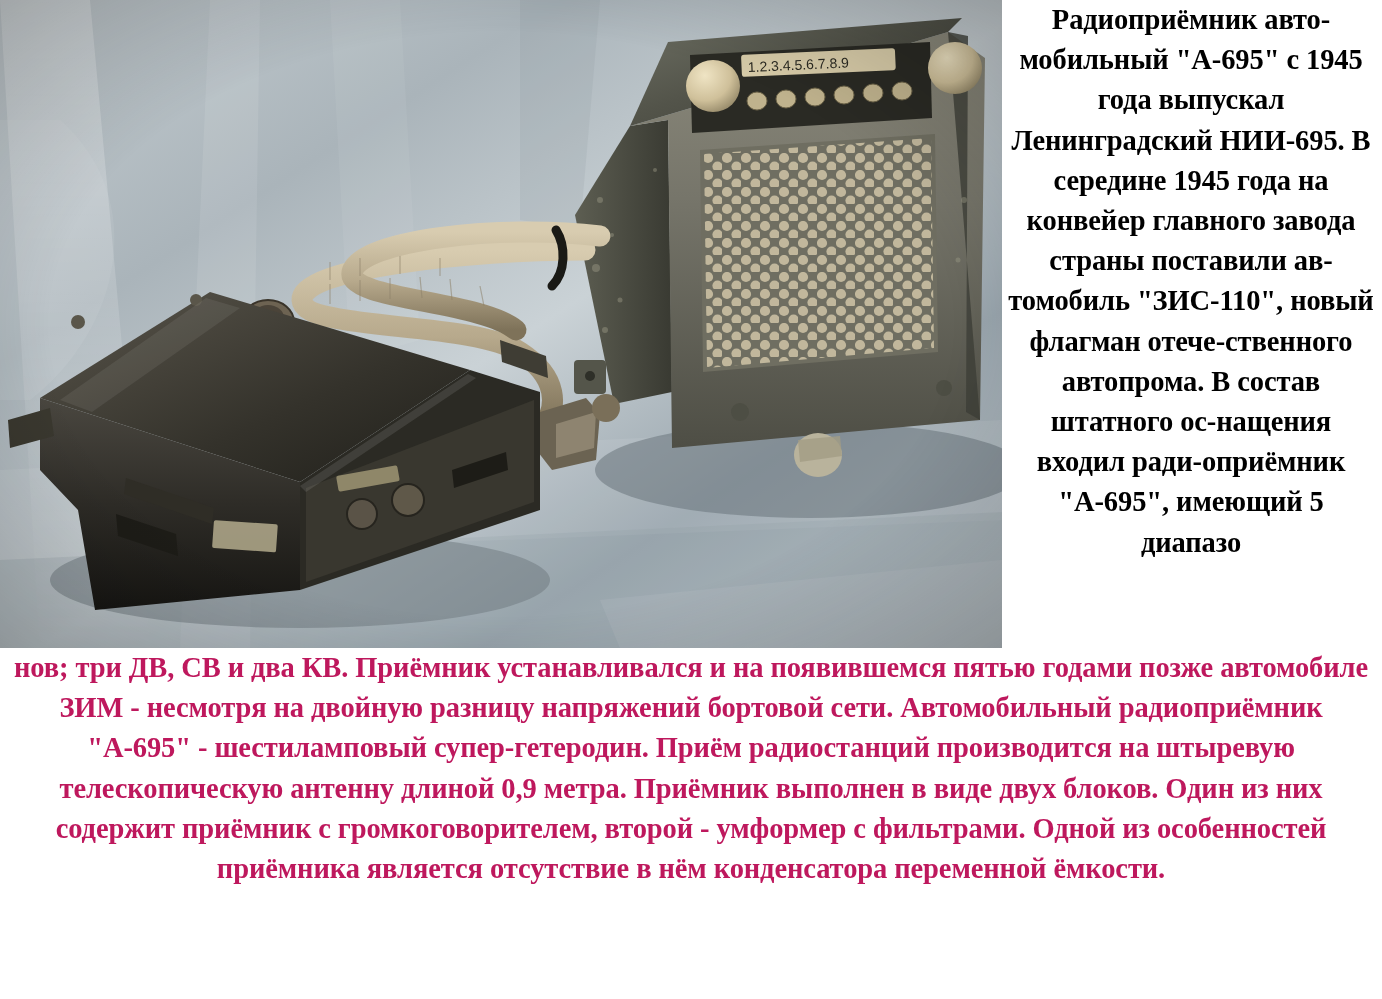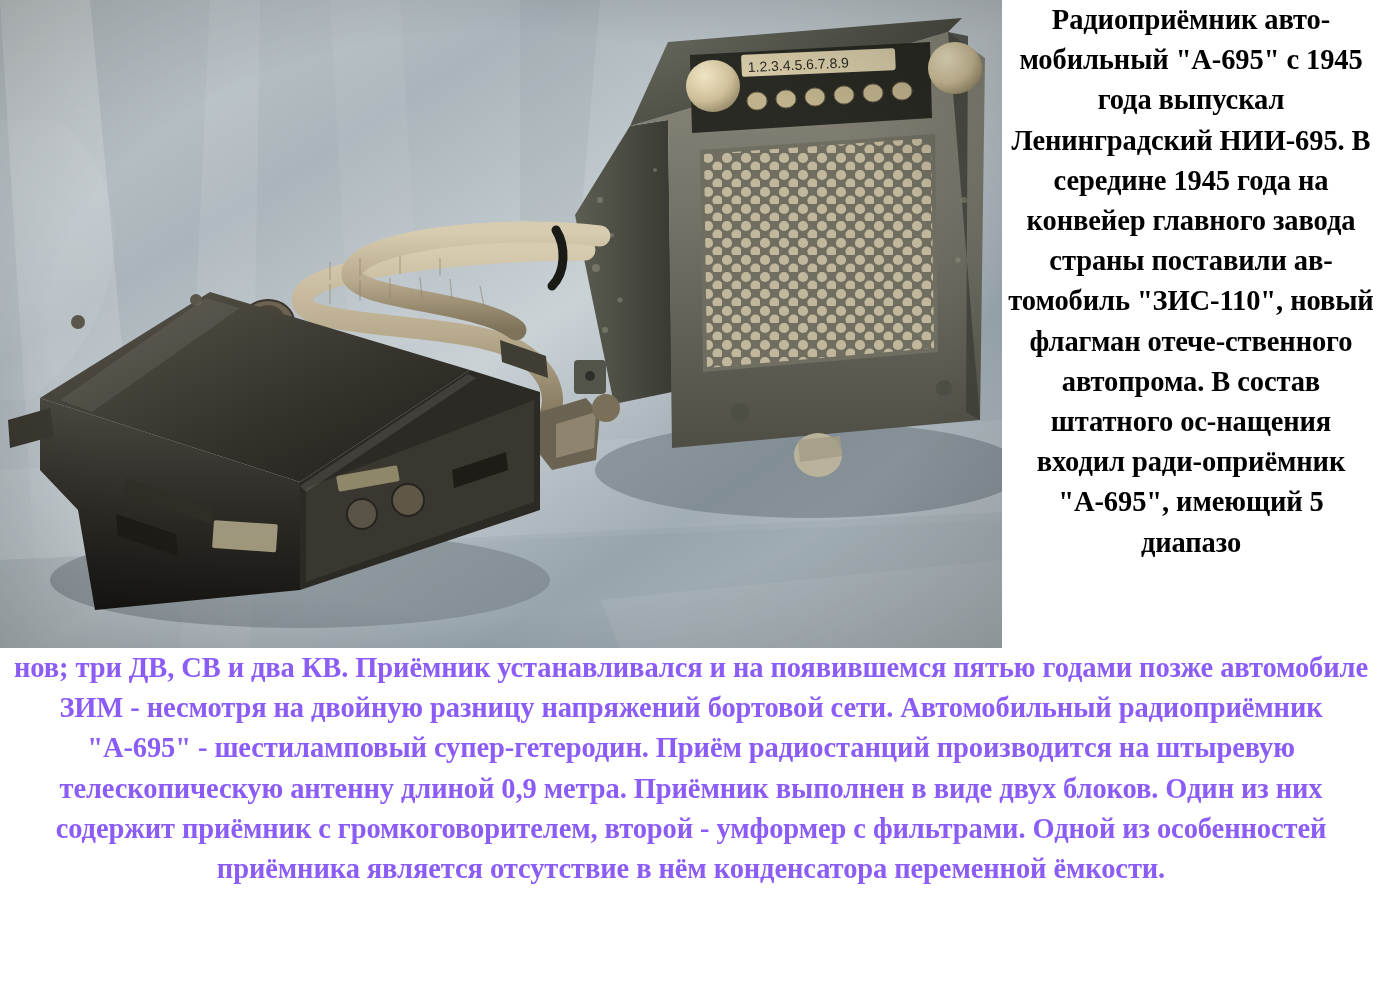--- a/index.html
+++ b/index.html
@@ -67,21 +67,21 @@
     height: 351px;
     box-sizing: border-box;
     padding: 0 6px;
   }
   .bottom-text p {
     margin: 0;
     font-family: "Liberation Serif", serif;
     font-size: 28.5px;
     line-height: 40.2px;
     font-weight: bold;
-    color: #8b5cf6;
+    color: #be185d;
     text-align: center;
     letter-spacing: -0.1px;
   }
 </style>
 </head>
 <body>
 
 <div class="page">
 
   <div class="top-area">

